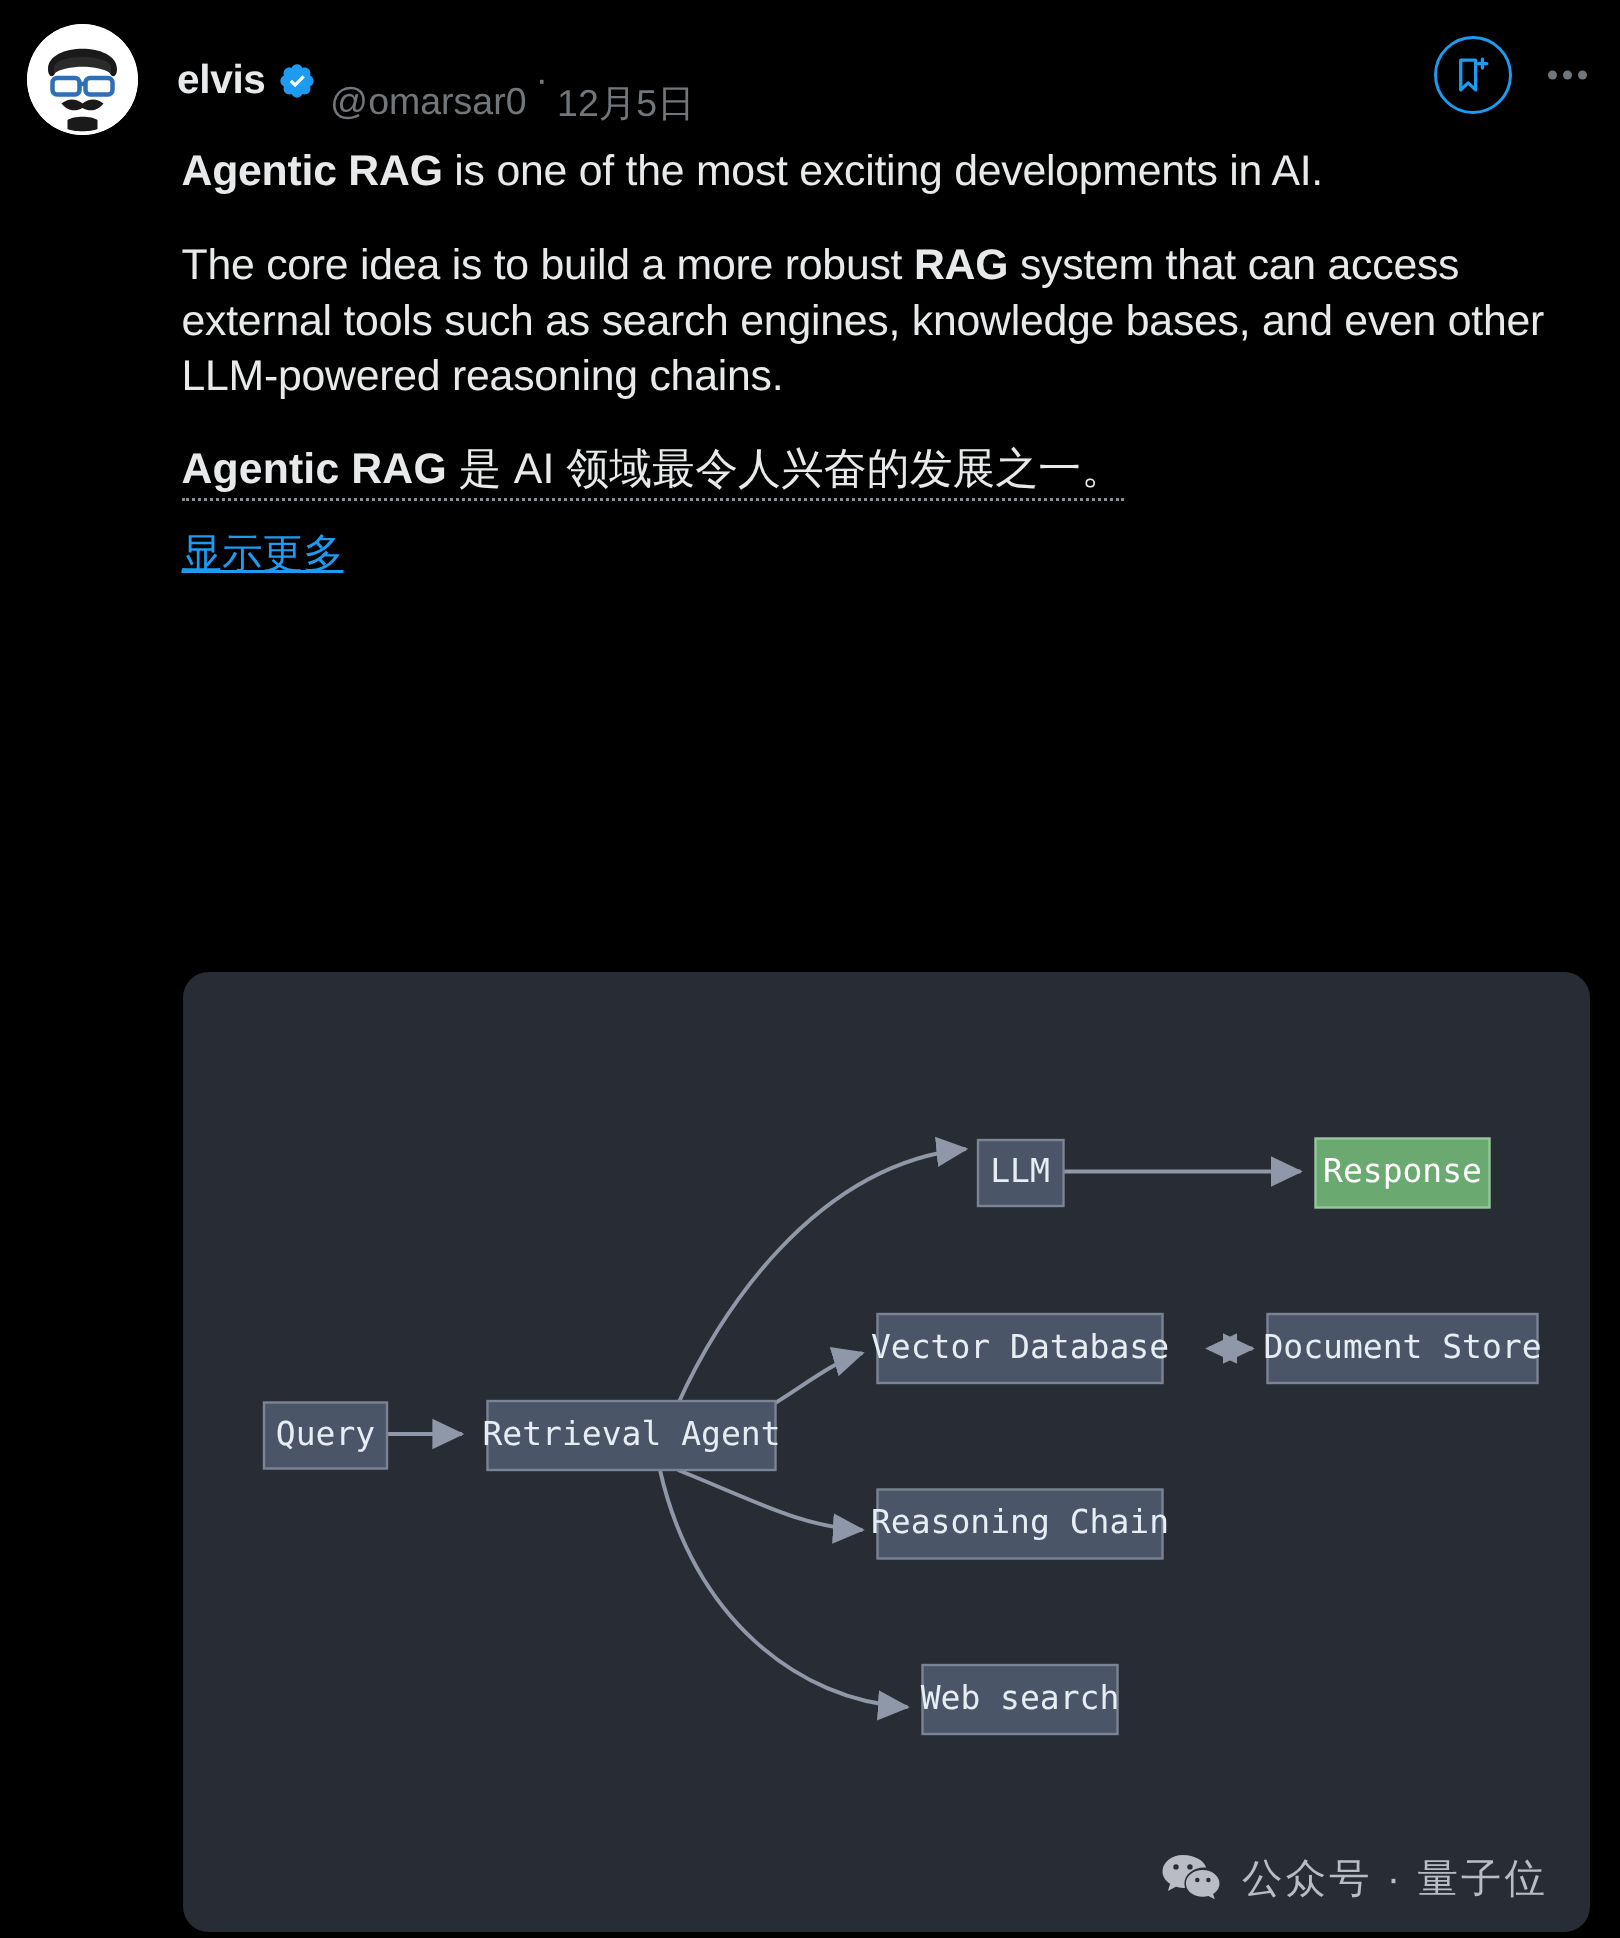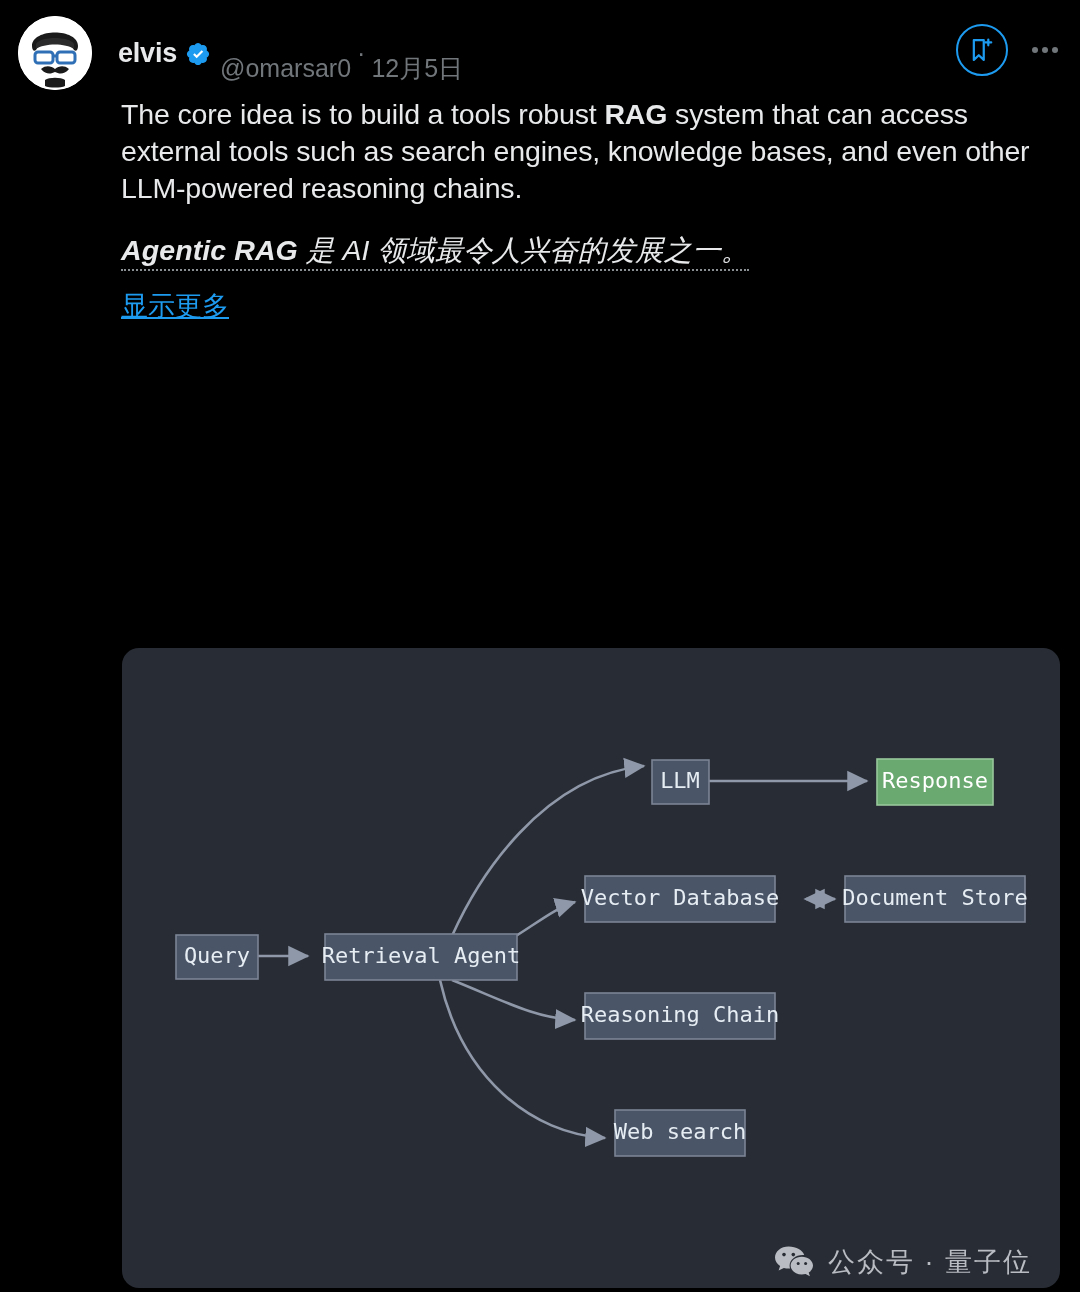--- a/index.html
+++ b/index.html
@@ -110,21 +110,20 @@
     font-size: 28.5px;
     line-height: 38px;
     margin-bottom: 26px;
     letter-spacing: 0.1px;
   }
   .zh .u {
     border-bottom: 2px dotted #8a8f94;
     padding-bottom: 3px;
     display: inline;
     box-decoration-break: clone;
-    font-style: italic;
     -webkit-box-decoration-break: clone;
   }
   .zh b { font-weight: 700; }
   .showmore {
     color: #1d9bf0;
     font-size: 27px;
     line-height: 34px;
     cursor: pointer;
     margin-top: -6px;
     display: inline-block;
@@ -139,21 +138,21 @@
     width: 938px;
     height: 640px;
     background: #282c34;
     border-radius: 17px;
     overflow: hidden;
   }
   .card svg { display: block; }
   .watermark {
     position: absolute;
     right: 28px;
-    bottom: 8px;
+    bottom: 18px;
     display: flex;
     align-items: center;
     gap: 14px;
     color: #b9bcc2;
     font-size: 27px;
     letter-spacing: 2px;
   }
   .wechat-icon { width: 40px; height: 34px; flex: 0 0 40px; }
 </style>
 </head>
@@ -201,24 +200,27 @@
       <div class="more-btn">
         <span></span>
         <span></span>
         <span></span>
       </div>
     </div>
   </div>
 
   <div class="body">
 
+    <p class="para">
+      <b>Agentic RAG</b><span> is one of the most exciting developments in AI.</span>
+    </p>
 
 
     <p class="para tight">
-      <span>The core idea is to build a tools robust </span><b>RAG</b><span> system that can access external tools such as search engines, knowledge bases, and even other LLM-powered reasoning chains.</span>
+      <span>The core idea is to build a more robust </span><b>RAG</b><span> system that can access external tools such as search engines, knowledge bases, and even other LLM-powered reasoning chains.</span>
     </p>
 
     <p class="zh">
       <span class="u"><b>Agentic RAG</b><span> 是 AI 领域最令人兴奋的发展之一。</span></span>
     </p>
 
 
 
     <span class="showmore">显示更多</span>
   </div>

